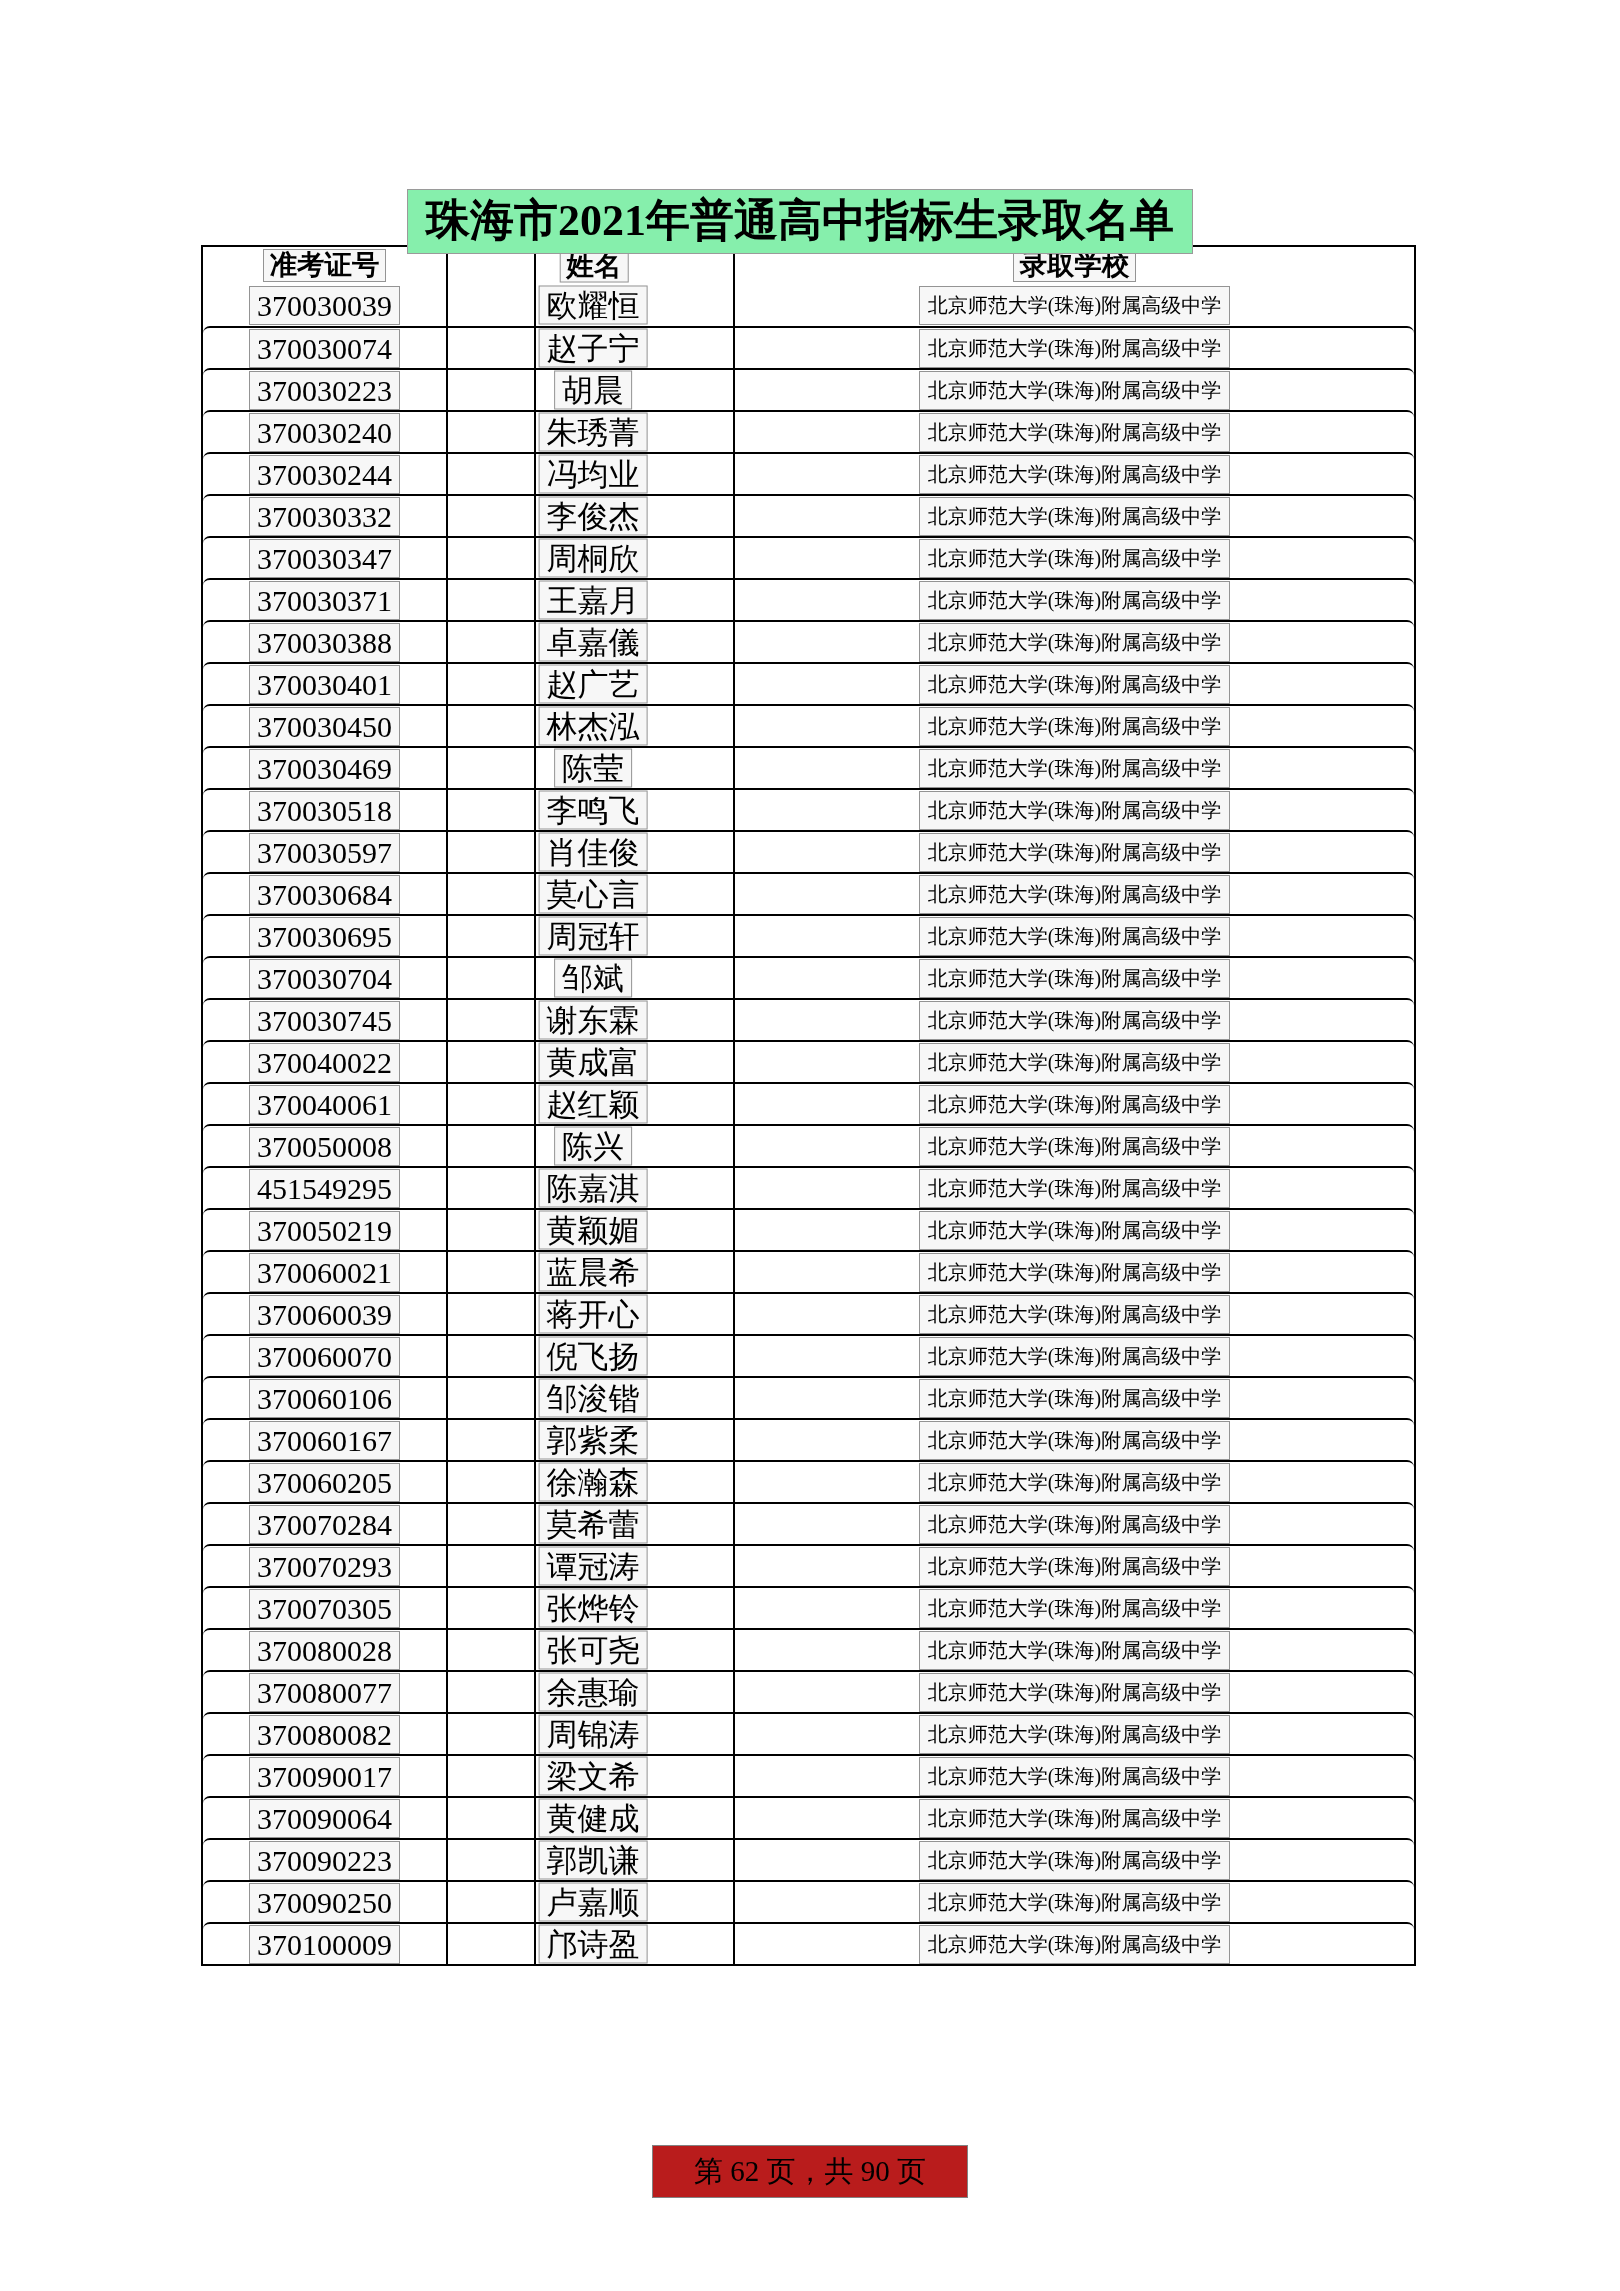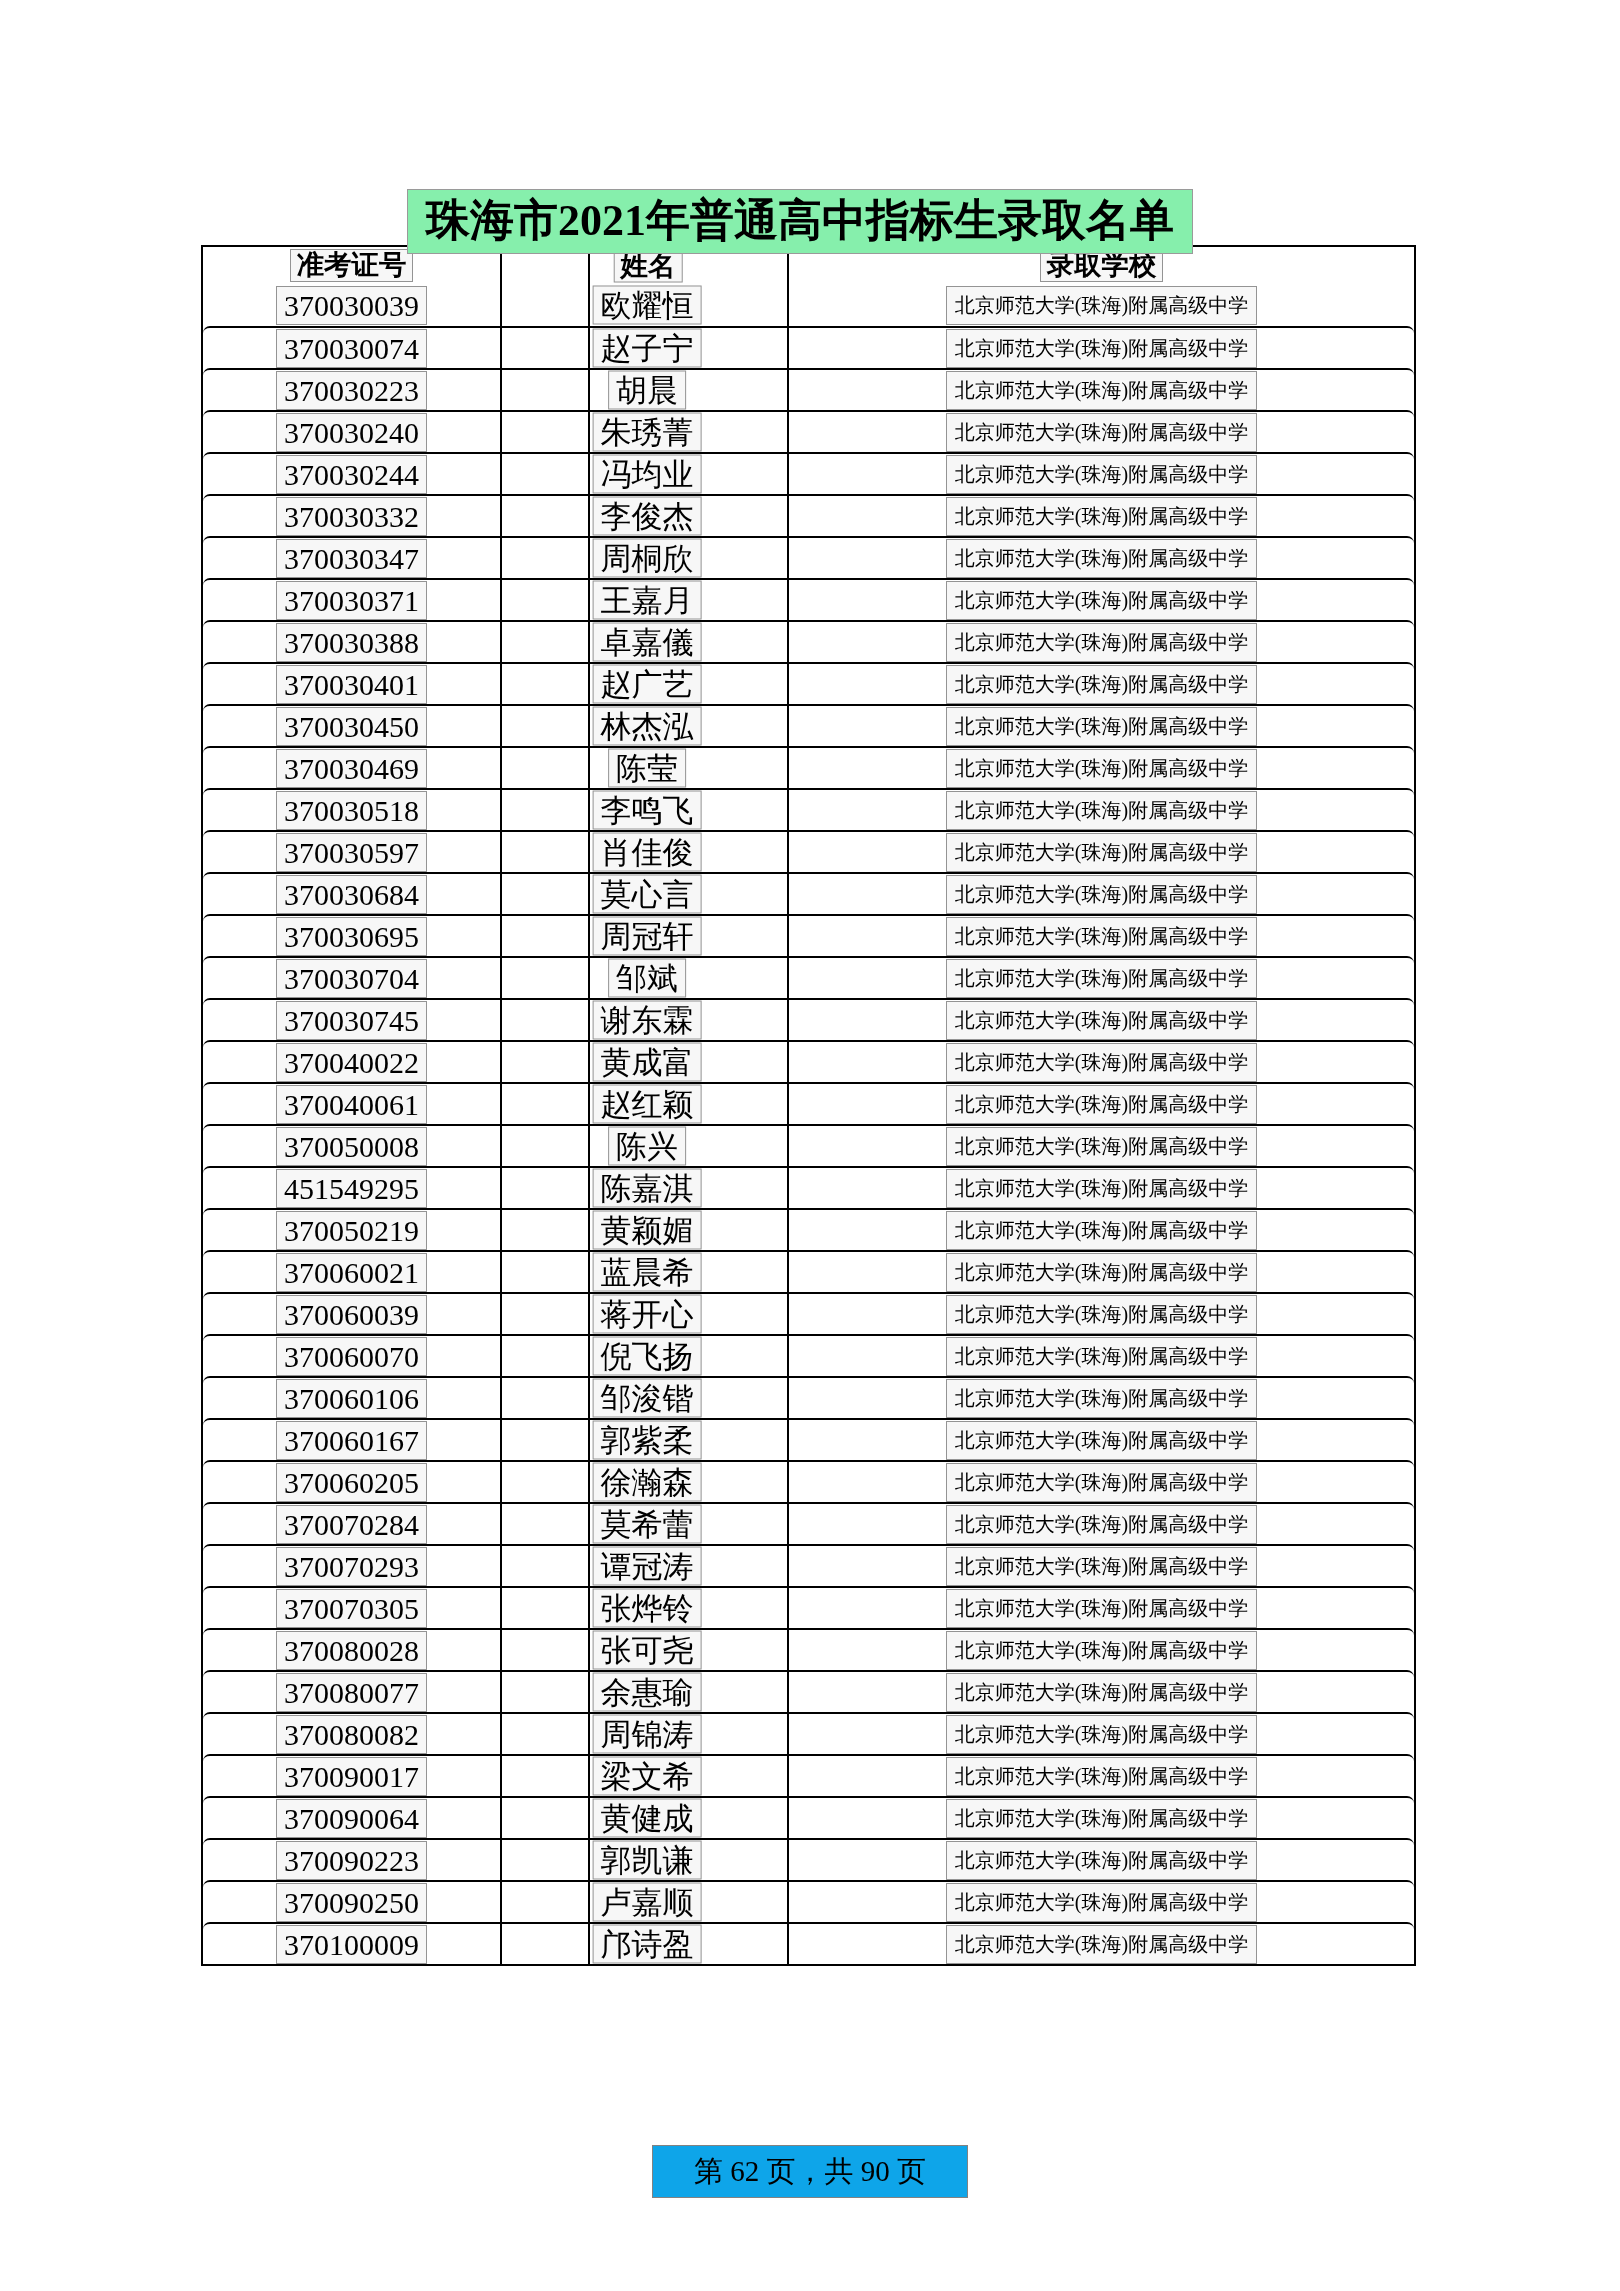--- a/index.html
+++ b/index.html
@@ -17,42 +17,42 @@
   }
   
   .sheet{
     position:absolute;left:201px;top:245px;width:1215px;
     border:2.9px solid #000;box-sizing:border-box;z-index:1;
   }
   .t-row{display:flex;height:42px;box-sizing:border-box;}
   .t-row + .t-row{border-top:2.9px solid #000;border-radius:7px;}
   .t-row.header{height:37px;}
   .cell{box-sizing:border-box;display:flex;align-items:center;justify-content:center;overflow:visible;}
-  .c-id{width:299px;border-right:2.9px solid #000;}
+  .c-id{width:245px;border-right:2.9px solid #000;}
   .c-gap{width:88px;border-right:2.9px solid #000;}
   .c-name{width:199px;border-right:2.9px solid #000;position:relative;padding-left:15px;}
   .c-school{flex:1;}
   
   .fbox{
     display:inline-block;background:#f7f7f7;border:1px solid #949494;
     padding:0 6.9px;height:37px;line-height:37px;font-size:30px;white-space:nowrap;
   }
   .c-name .fbox{
     position:absolute;left:57px;top:50%;transform:translate(-50%,-50%);
     font-size:31px;
   }
   .c-school .fbox{font-size:20px;padding:0 8px;}
   .t-row.header .fbox{
     font-weight:bold;font-size:27.4px;height:31px;line-height:31px;padding:0 5.9px;
   }
   .t-row.header .c-name .fbox{left:58px;}
   
   .footer-box{
     position:absolute;left:652px;top:2145px;width:314px;height:51px;
-    border:1px solid #828282;background:#0ea5e9;text-align:center;
+    border:1px solid #828282;background:#b91c1c;text-align:center;
     font-size:29px;line-height:51px;white-space:nowrap;
   }
 </style>
 </head>
 <body>
 
 <div class="title-box">
   <span>珠海市2021年普通高中指标生录取名单</span>
 </div>
 

